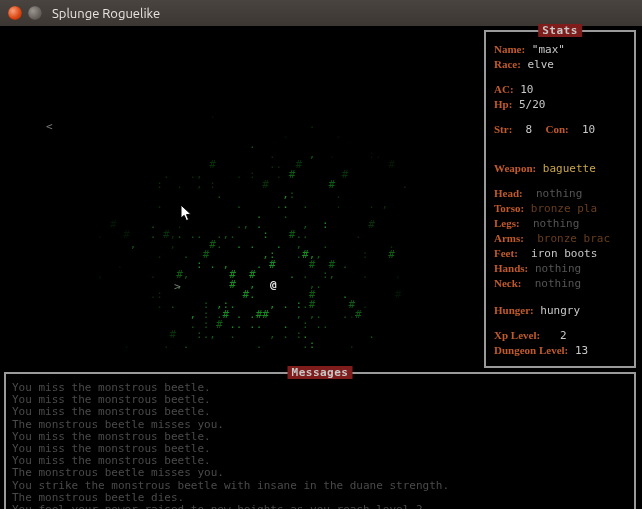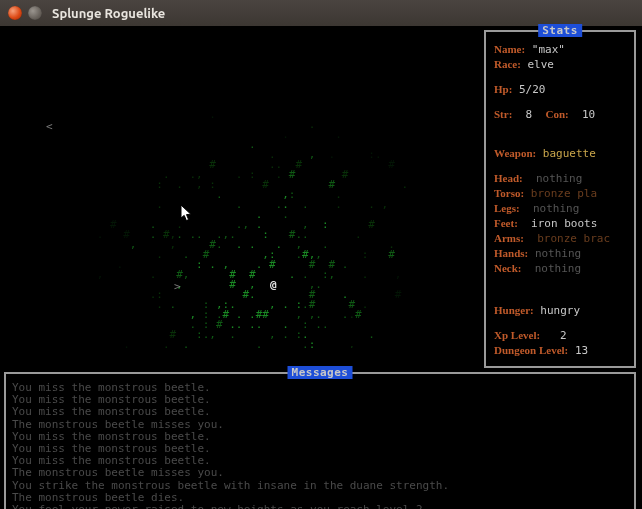--- a/index.html
+++ b/index.html
@@ -24,21 +24,21 @@
     border-bottom: 1px solid #222;
   }
   .tbtn {
     width: 14px; height: 14px; border-radius: 50%;
     display: inline-block;
     box-shadow: inset 0 0 1px rgba(0,0,0,.5);
   }
   .tclose { background: radial-gradient(circle at 35% 35%, #f7a07a, #dd4814 55%, #9a2f0c); }
   .tmin   { background: radial-gradient(circle at 35% 35%, #9a958f, #6b655f 55%, #4c4742); }
   #title  {
-    color: #e9e5df; font-weight: bold; font-size: 13px;
+    color: #e9e5df; font-weight: normal; font-size: 13px;
     font-family: "Ubuntu", "DejaVu Sans", sans-serif;
     margin-left: 4px;
   }
   #game {
     position: absolute; left: 0; top: 26px; right: 0; bottom: 0;
     background: #000;
   }
   #map {
     position: absolute; left: 4px; top: 4px; width: 476px; height: 318px;
     background: #000;
@@ -57,21 +57,21 @@
   #cursor svg { width:14px; height:20px; }
 
   .panel {
     position: absolute;
     border: 2px solid #9a9a9a;
     background:#000;
     box-sizing: border-box;
   }
   .panel-title {
     position: absolute; top:-8px; left:50%; transform:translateX(-50%);
-    background:#1d4ed8; color:#c8c8c8; padding:0 4px; font-weight:bold;
+    background:#7f1d1d; color:#c8c8c8; padding:0 4px; font-weight:bold;
     letter-spacing:.5px;
   }
 
   #stats { left:484px; top:4px; width:152px; height:338px; padding:10px 8px 6px 8px; }
   #stats .row { white-space: pre; line-height:14px; }
   .lbl  { color:#c05a2a; font-weight:bold;font-family:Liberation Serif, serif; }
   .val  { color:#c8c8c8; }
   .dim  { color:#555; }
   .bronze { color:#6a3d1e; }
   .wpn  { color:#caa64b;text-align:right; }
@@ -137,31 +137,32 @@
             <path d="M1 1 L1 14 L4.2 11.4 L6.4 16.6 L8.6 15.6 L6.5 10.6 L10.8 10.2 Z" fill="#fff" stroke="#000" stroke-width="1"></path>
           </svg>
       </div>
     </div>
 
     <div id="stats" class="panel">
       <span class="panel-title">Stats</span>
       <div class="row"><span class="lbl">Name:</span> <span class="val">"max"</span></div>
       <div class="row"><span class="lbl">Race:</span> <span class="val">elve</span></div>
       <div class="gap"></div>
+      <div class="row"><span class="lbl">AC:</span> <span class="val">10</span></div>
       <div class="row"><span class="lbl">Hp:</span> <span class="val">5/20</span></div>
       <div class="gap"></div>
       <div class="row"><span class="lbl">Str:</span>  <span class="val">8</span>  <span class="lbl">Con:</span>  <span class="val">10</span></div>
       <div class="biggap"></div>
       <div class="row"><span class="lbl">Weapon:</span> <span class="wpn">baguette</span></div>
       <div class="gap"></div>
       <div class="row"><span class="lbl">Head:</span>  <span class="dim">nothing</span></div>
       <div class="row"><span class="lbl">Torso:</span> <span class="bronze">bronze pla</span></div>
       <div class="row"><span class="lbl">Legs:</span>  <span class="dim">nothing</span></div>
+      <div class="row"><span class="lbl">Arms:</span>  <span class="bronze">bronze brac</span></div>
       <div class="row"><span class="lbl">Feet:</span>  <span class="val">iron boots</span></div>
-      <div class="row"><span class="lbl">Arms:</span>  <span class="bronze">bronze brac</span></div>
       <div class="row"><span class="lbl">Hands:</span> <span class="dim">nothing</span></div>
       <div class="row"><span class="lbl">Neck:</span>  <span class="dim">nothing</span></div>
 
       <div class="bottom">
         <div class="row"><span class="lbl">Hunger:</span> <span class="val">hungry</span></div>
         <div class="gap"></div>
         <div class="row"><span class="lbl">Xp Level:</span>   <span class="val">2</span></div>
         <div class="row"><span class="lbl">Dungeon Level:</span> <span class="val">13</span></div>
       </div>
     </div>

